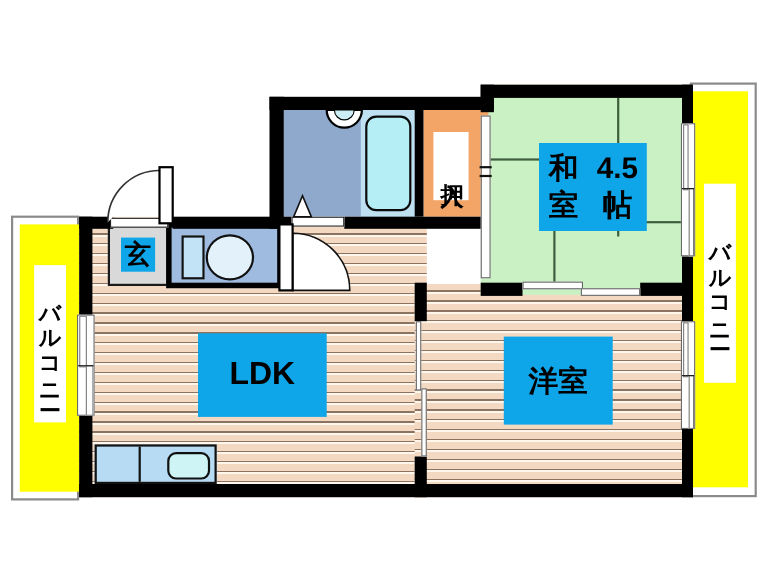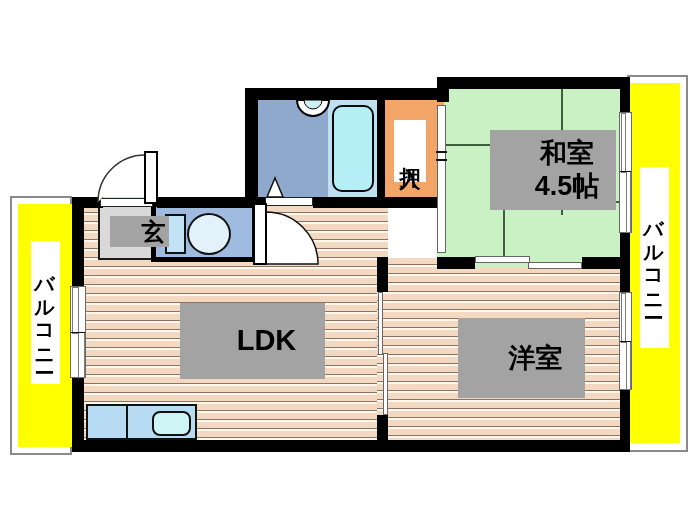--- a/index.html
+++ b/index.html
@@ -32,23 +32,23 @@
   .toilet-tank{position:absolute;background:#c2e3f5;border:2px solid #111;box-sizing:border-box;}
   .toilet-bowl{position:absolute;background:#e2f1fa;border:2px solid #111;border-radius:50%;box-sizing:border-box;}
   .genkan-box{position:absolute;background:#d9d9d9;border:2px solid #1a1a1a;box-sizing:border-box;}
   .oshiire-box{position:absolute;background:#f2a566;}
   .kitchen{position:absolute;background:#b7dbf3;border:2px solid #111;box-sizing:border-box;}
   .kitchen-divider{position:absolute;background:#111;}
   .sink{position:absolute;background:#cff4f6;border:2px solid #111;border-radius:8px;box-sizing:border-box;}
   .threshold{position:absolute;background:#fff;border:1.5px solid #222;box-sizing:border-box;}
   
   .label{
-    position:absolute;background:#a3a3a3;display:flex;flex-direction:column;
+    position:absolute;background:#0ea5e9;display:flex;
     align-items:center;justify-content:center;text-align:center;
-    font-weight:bold;line-height:1.22;padding-left:28px;
+    font-weight:bold;line-height:1.22;
   }
   .label-v{
     position:absolute;background:#fff;display:flex;align-items:center;justify-content:center;
     writing-mode:vertical-rl;text-orientation:upright;font-weight:bold;letter-spacing:2px;
   }
   svg.overlay{position:absolute;left:0;top:0;pointer-events:none;}
 </style>
 </head>
 <body>
 
@@ -140,21 +140,21 @@
     <rect x="254" y="204" width="12" height="60" fill="#ffffff" stroke="#000" stroke-width="2"></rect>
     <path d="M275,178 L283,197 L267,197 Z" fill="#ffffff" stroke="#111" stroke-width="1.5"></path>
     <path d="M297,100 A16,16 0 0 0 329,100 Z" fill="#ffffff" stroke="#000" stroke-width="2"></path>
     <path d="M304,100 A9,9 0 0 0 322,100 Z" fill="#cdeef5" stroke="#000" stroke-width="1"></path>
   </svg>
 
   <div class="label" style="left:490px;top:130px;width:98px;height:80px;font-size:27px;">
     <span>和室</span>
     <span>4.5帖</span>
   </div>
-  <div class="label" style="left:458px;top:318px;width:99px;height:80px;font-size:27px;">
+  <div class="label" style="left:458px;top:306px;width:99px;height:80px;font-size:27px;">
     <span>洋室</span>
   </div>
   <div class="label" style="left:180px;top:303px;width:117px;height:76px;font-size:29px;">
     <span>LDK</span>
   </div>
   <div class="label" style="left:110px;top:216px;width:31px;height:31px;font-size:24px;">
     <span>玄</span>
   </div>
   <div class="label-v" style="left:394px;top:120px;width:32px;height:62px;font-size:21px;letter-spacing:1px;">
     <span>押入</span>

